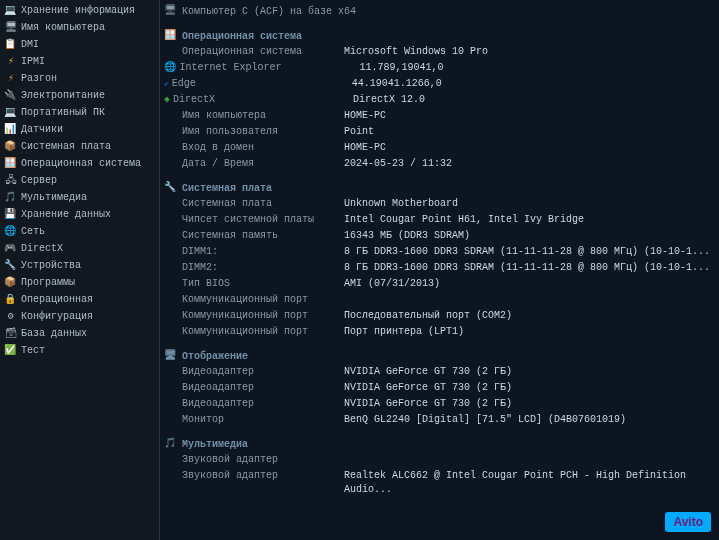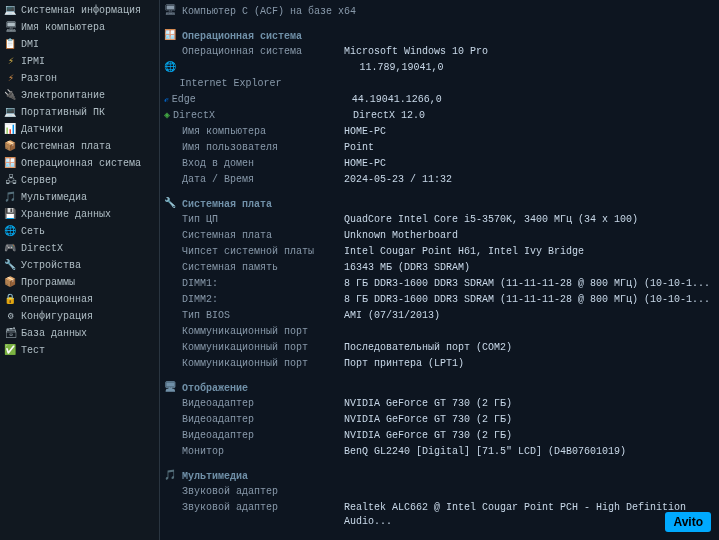--- a/index.html
+++ b/index.html
@@ -104,21 +104,21 @@
       width: 14px;
       height: 14px;
       margin-right: 4px;
     }
     
     .avito-badge {
       position: absolute;
       bottom: 8px;
       right: 8px;
       background: #00aaff;
-      color: #000000;
+      color: #701a75;
       font-family: Arial, sans-serif;
       font-size: 12px;
       font-weight: bold;
       padding: 3px 8px;
       border-radius: 3px;
       z-index: 100;
       margin-top: 17px;
     }
     
     .icon-blue { color: #4488cc; }
@@ -130,21 +130,21 @@
 </head>
 <body>
 
 <div class="screen">
   <div class="main-content">
 
     <div class="sidebar">
 
       <div class="sidebar-item">
         <span class="icon icon-blue">💻</span>
-        <span>Системная информация</span>
+        <span>Хранение информация</span>
       </div>
       <div class="sidebar-item indent1">
         <span class="icon">🖥</span>
         <span>Имя компьютера</span>
       </div>
       <div class="sidebar-item indent1">
         <span class="icon">📋</span>
         <span>DMI</span>
       </div>
       <div class="sidebar-item indent1">
@@ -233,21 +233,21 @@
       <div class="section-title-row">
         <span class="icon" style="font-size:10px;">🪟</span>
         <span>Операционная система</span>
       </div>
       <div class="info-row">
         <span class="info-label">Операционная система</span>
         <span class="info-value">Microsoft Windows 10 Pro</span>
       </div>
       <div class="info-row">
         <span class="icon" style="margin-right:3px;font-size:10px;">🌐</span>
-        <span class="info-label" style="padding-left:0;margin-top:16px;">Internet Explorer</span>
+        <span class="info-label" style="padding-left:0;">Internet Explorer</span>
         <span class="info-value">11.789,19041,0</span>
       </div>
       <div class="info-row">
         <span class="icon" style="margin-right:3px;font-size:10px;color:#0066cc;">ℯ</span>
         <span class="info-label" style="padding-left:0;">Edge</span>
         <span class="info-value">44.19041.1266,0</span>
       </div>
       <div class="info-row">
         <span class="icon" style="margin-right:3px;font-size:10px;color:#44aa44;">◈</span>
         <span class="info-label" style="padding-left:0;">DirectX</span>
@@ -269,24 +269,20 @@
         <span class="info-label">Дата / Время</span>
         <span class="info-value">2024-05-23 / 11:32</span>
       </div>
 
       <div class="section-divider"></div>
       <div class="section-title-row">
         <span class="icon" style="font-size:10px;">🔧</span>
         <span>Системная плата</span>
       </div>
       <div class="info-row">
-        <span class="info-label">Тип ЦП</span>
-        <span class="info-value">QuadCore Intel Core i5-3570K, 3400 МГц (34 x 100)</span>
-      </div>
-      <div class="info-row">
         <span class="info-label">Системная плата</span>
         <span class="info-value">Unknown Motherboard</span>
       </div>
       <div class="info-row">
         <span class="info-label">Чипсет системной платы</span>
         <span class="info-value">Intel Cougar Point H61, Intel Ivy Bridge</span>
       </div>
       <div class="info-row">
         <span class="info-label">Системная память</span>
         <span class="info-value">16343 МБ  (DDR3 SDRAM)</span>

